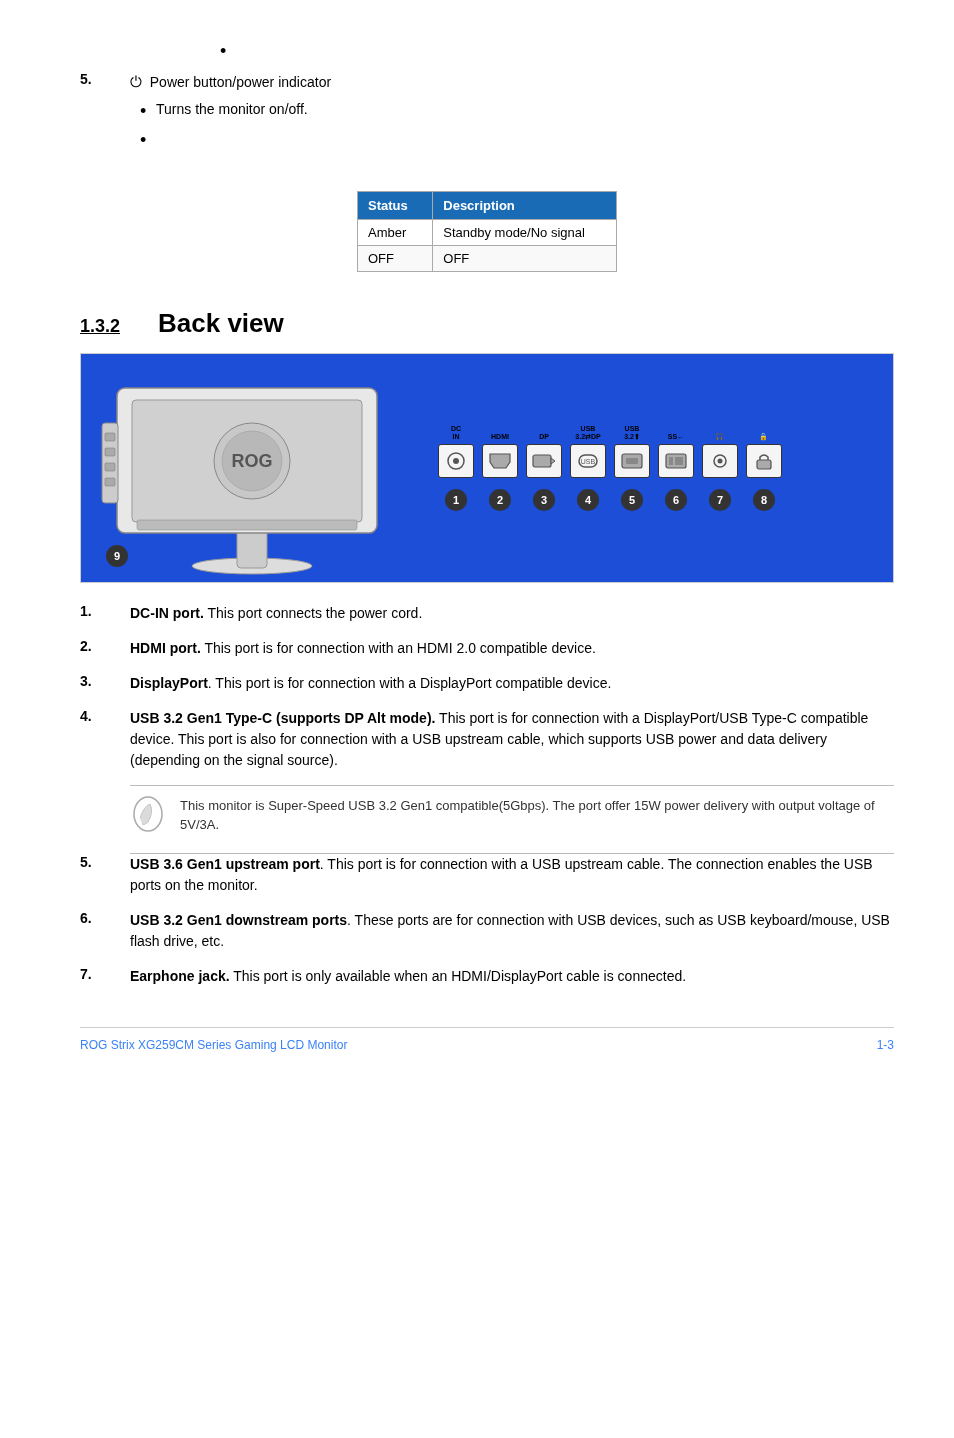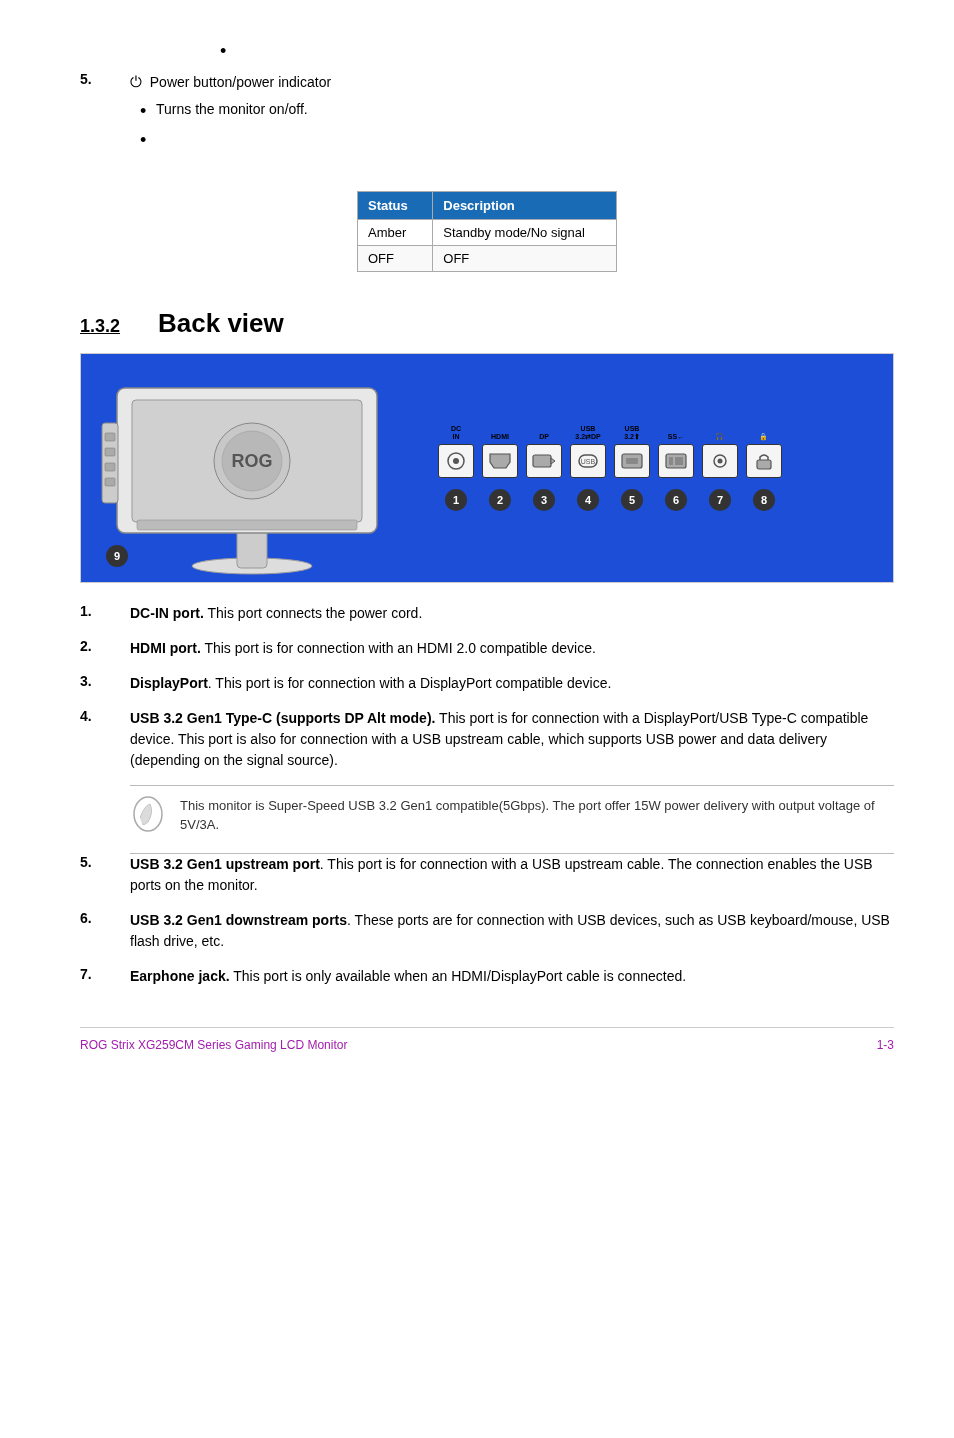--- a/index.html
+++ b/index.html
@@ -191,21 +191,21 @@
     }
 
     
     .page-footer {
       display: flex;
       justify-content: space-between;
       border-top: 1px solid #ccc;
       margin-top: 40px;
       padding-top: 10px;
       font-size: 12px;
-      color: #a21caf;
+      color: #3b82f6;
     }
 
     
     .monitor-svg {
       width: 310px;
       height: 210px;
     }
   </style>
 </head>
 <body>
@@ -424,21 +424,21 @@
     </div>
     <div class="note-box">
       <div class="note-icon"><svg width="36" height="40" viewBox="0 0 36 40">
           <ellipse cx="18" cy="18" rx="14" ry="17" fill="none" stroke="#aaa" stroke-width="1.5"></ellipse>
           <path d="M10,22 Q14,10 20,8 Q24,16 18,26 Q14,30 12,28" fill="#ccc" stroke="#aaa" stroke-width="1" opacity="0.7"></path>
         </svg></div>
       <div class="note-text">This monitor is Super-Speed USB 3.2 Gen1 compatible(5Gbps). The port offer 15W power delivery with output voltage of 5V/3A.</div>
     </div>
     <div class="numbered-item">
       <div class="num">5.</div>
-      <div class="item-content"><strong>USB 3.2 Gen1 upstream port</strong>. This port is for connection with a USB upstream cable. The connection enables the USB ports on the monitor.</div>
+      <div class="item-content"><strong>USB 3.6 Gen1 upstream port</strong>. This port is for connection with a USB upstream cable. The connection enables the USB ports on the monitor.</div>
     </div>
     <div class="numbered-item">
       <div class="num">6.</div>
       <div class="item-content"><strong>USB 3.2 Gen1 downstream ports</strong>. These ports are for connection with USB devices, such as  USB keyboard/mouse, USB flash drive, etc.</div>
     </div>
     <div class="numbered-item">
       <div class="num">7.</div>
       <div class="item-content"><strong>Earphone jack.</strong> This port is only available when an HDMI/DisplayPort cable is connected.</div>
     </div>
   </div>

